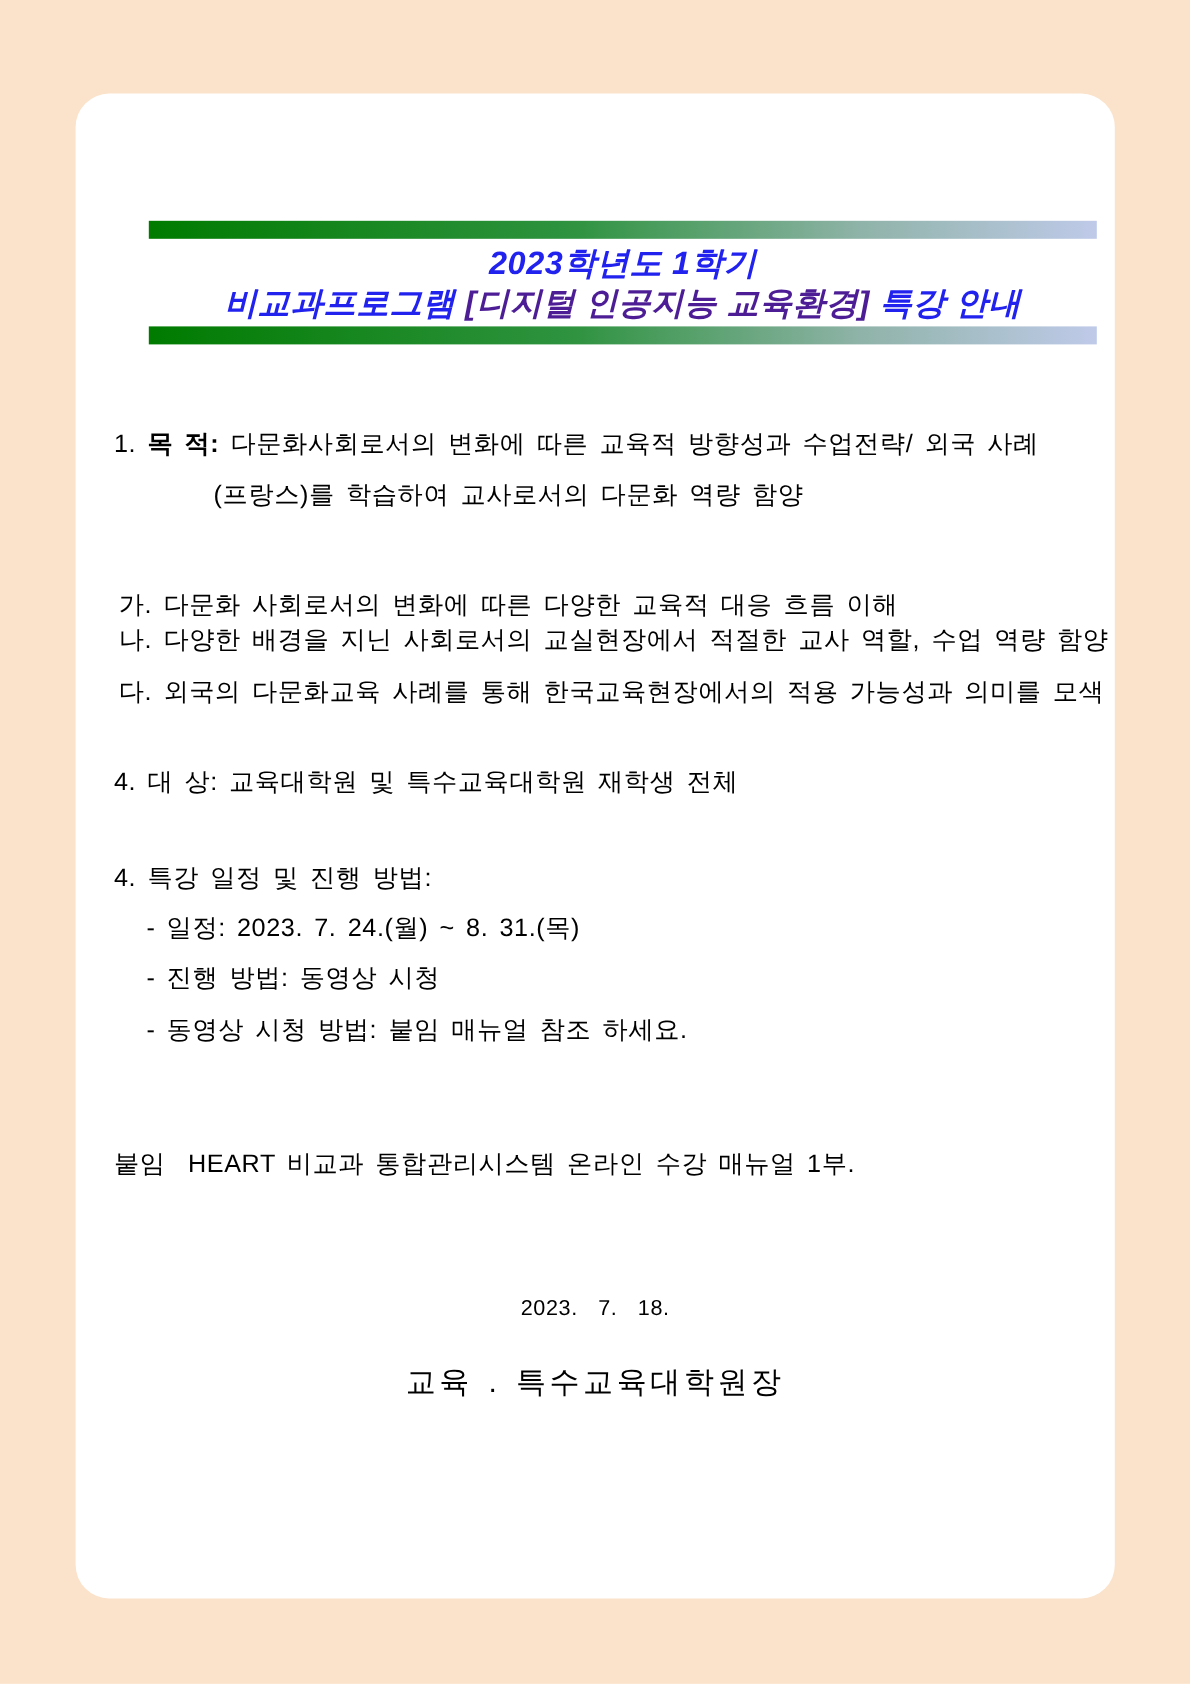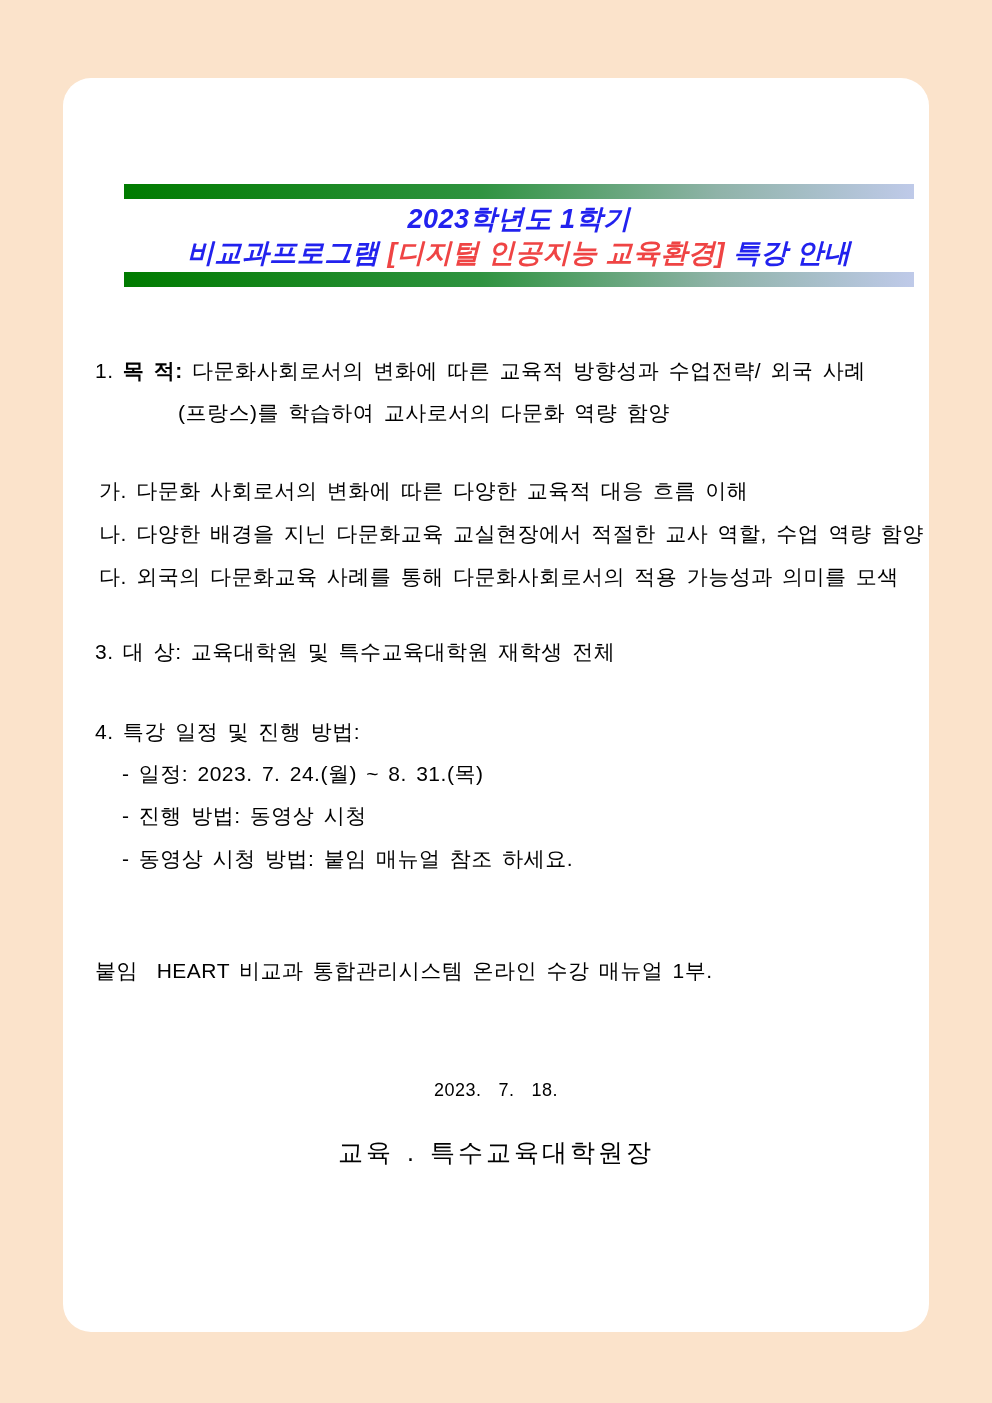--- a/index.html
+++ b/index.html
@@ -31,21 +31,21 @@
   .title-line {
     text-align: center;
     font-size: 27px;
     font-weight: bold;
     line-height: 34px;
     color: #2222EE;
     white-space: pre;
     letter-spacing: 0.5px;
     font-style: italic;
   }
-  .title-accent { color: #ef4444; }
+  .title-accent { color: #4c1d95; }
   .text-line {
     position: absolute;
     font-size: 21px;
     line-height: 21px;
     color: #000000;
     white-space: pre;
     letter-spacing: 0.5px;
     word-spacing: 3px;
   }
   .bold-label { font-weight: bold; }
@@ -70,25 +70,25 @@
       <div class="title-line">2023학년도 1학기</div>
       <div class="title-line"><span>비교과프로그램 </span><span class="title-accent">[디지털 인공지능 교육환경]</span><span> 특강 안내</span></div>
     </div>
     <div class="gradient-bar"></div>
   </div>
 
   <div class="text-line" style="top:282px; left:32px;"><span>1. </span><span class="bold-label">목 적:</span><span> 다문화사회로서의 변화에 따른 교육적 방향성과 수업전략/ 외국 사례</span></div>
 
   <div class="text-line" style="top:324px; left:115px;">(프랑스)를 학습하여 교사로서의 다문화 역량 함양</div>
 
-  <div class="text-line" style="top:402px; left:36px;">가. 다문화 사회로서의 변화에 따른 다양한 교육적 대응 흐름 이해</div>
-  <div class="text-line" style="top:445px; left:36px;">나. 다양한 배경을 지닌 다문화교육 교실현장에서 적절한 교사 역할, 수업 역량 함양</div>
-  <div class="text-line" style="top:488px; left:36px;">다. 외국의 다문화교육 사례를 통해 다문화사회로서의 적용 가능성과 의미를 모색</div>
+  <div class="text-line" style="top:416px; left:36px;">가. 다문화 사회로서의 변화에 따른 다양한 교육적 대응 흐름 이해</div>
+  <div class="text-line" style="top:445px; left:36px;">나. 다양한 배경을 지닌 사회로서의 교실현장에서 적절한 교사 역할, 수업 역량 함양</div>
+  <div class="text-line" style="top:488px; left:36px;">다. 외국의 다문화교육 사례를 통해 한국교육현장에서의 적용 가능성과 의미를 모색</div>
 
-  <div class="text-line" style="top:563px; left:32px;">3. 대 상: 교육대학원 및 특수교육대학원 재학생 전체</div>
+  <div class="text-line" style="top:563px; left:32px;">4. 대 상: 교육대학원 및 특수교육대학원 재학생 전체</div>
 
   <div class="text-line" style="top:643px; left:32px;">4. 특강 일정 및 진행 방법:</div>
   <div class="text-line" style="top:685px; left:59px;">- 일정: 2023. 7. 24.(월) ~ 8. 31.(목)</div>
   <div class="text-line" style="top:727px; left:59px;">- 진행 방법: 동영상 시청</div>
   <div class="text-line" style="top:770px; left:59px;">- 동영상 시청 방법: 붙임 매뉴얼 참조 하세요.</div>
 
   <div class="text-line" style="top:882px; left:32px;">붙임  HEART 비교과 통합관리시스템 온라인 수강 매뉴얼 1부.</div>
 
   <div class="text-line centered date-line" style="top:1002px;">2023.  7.  18.</div>
 

